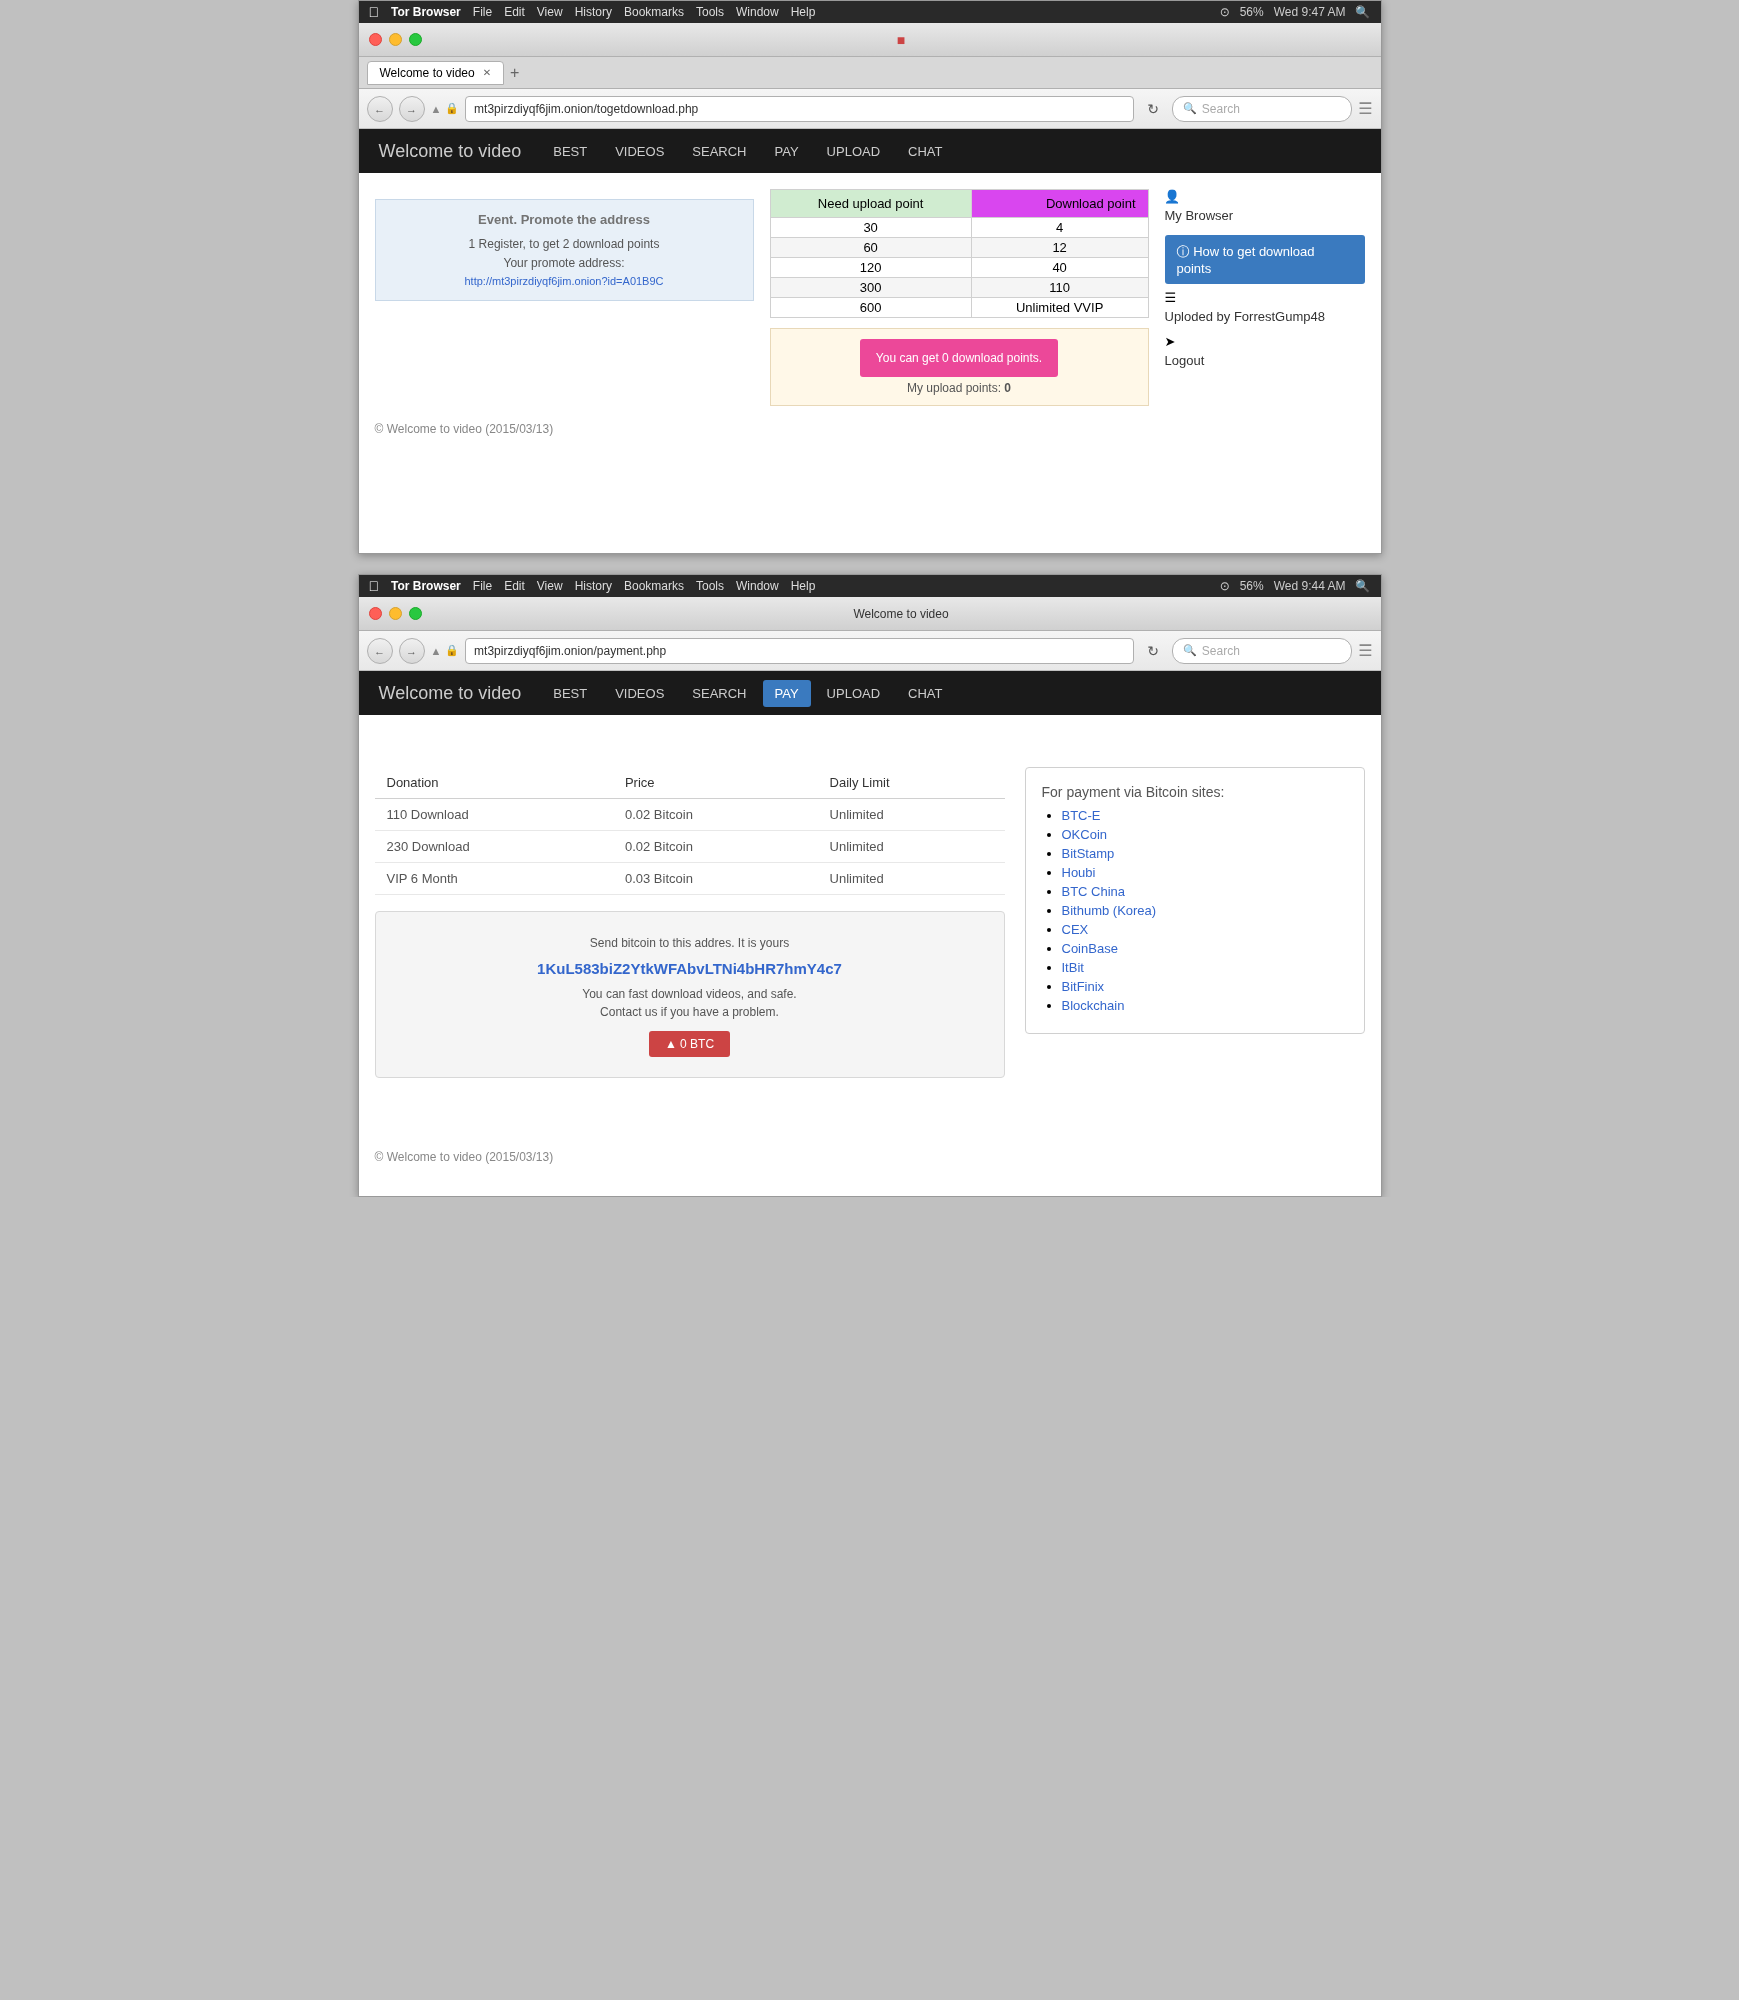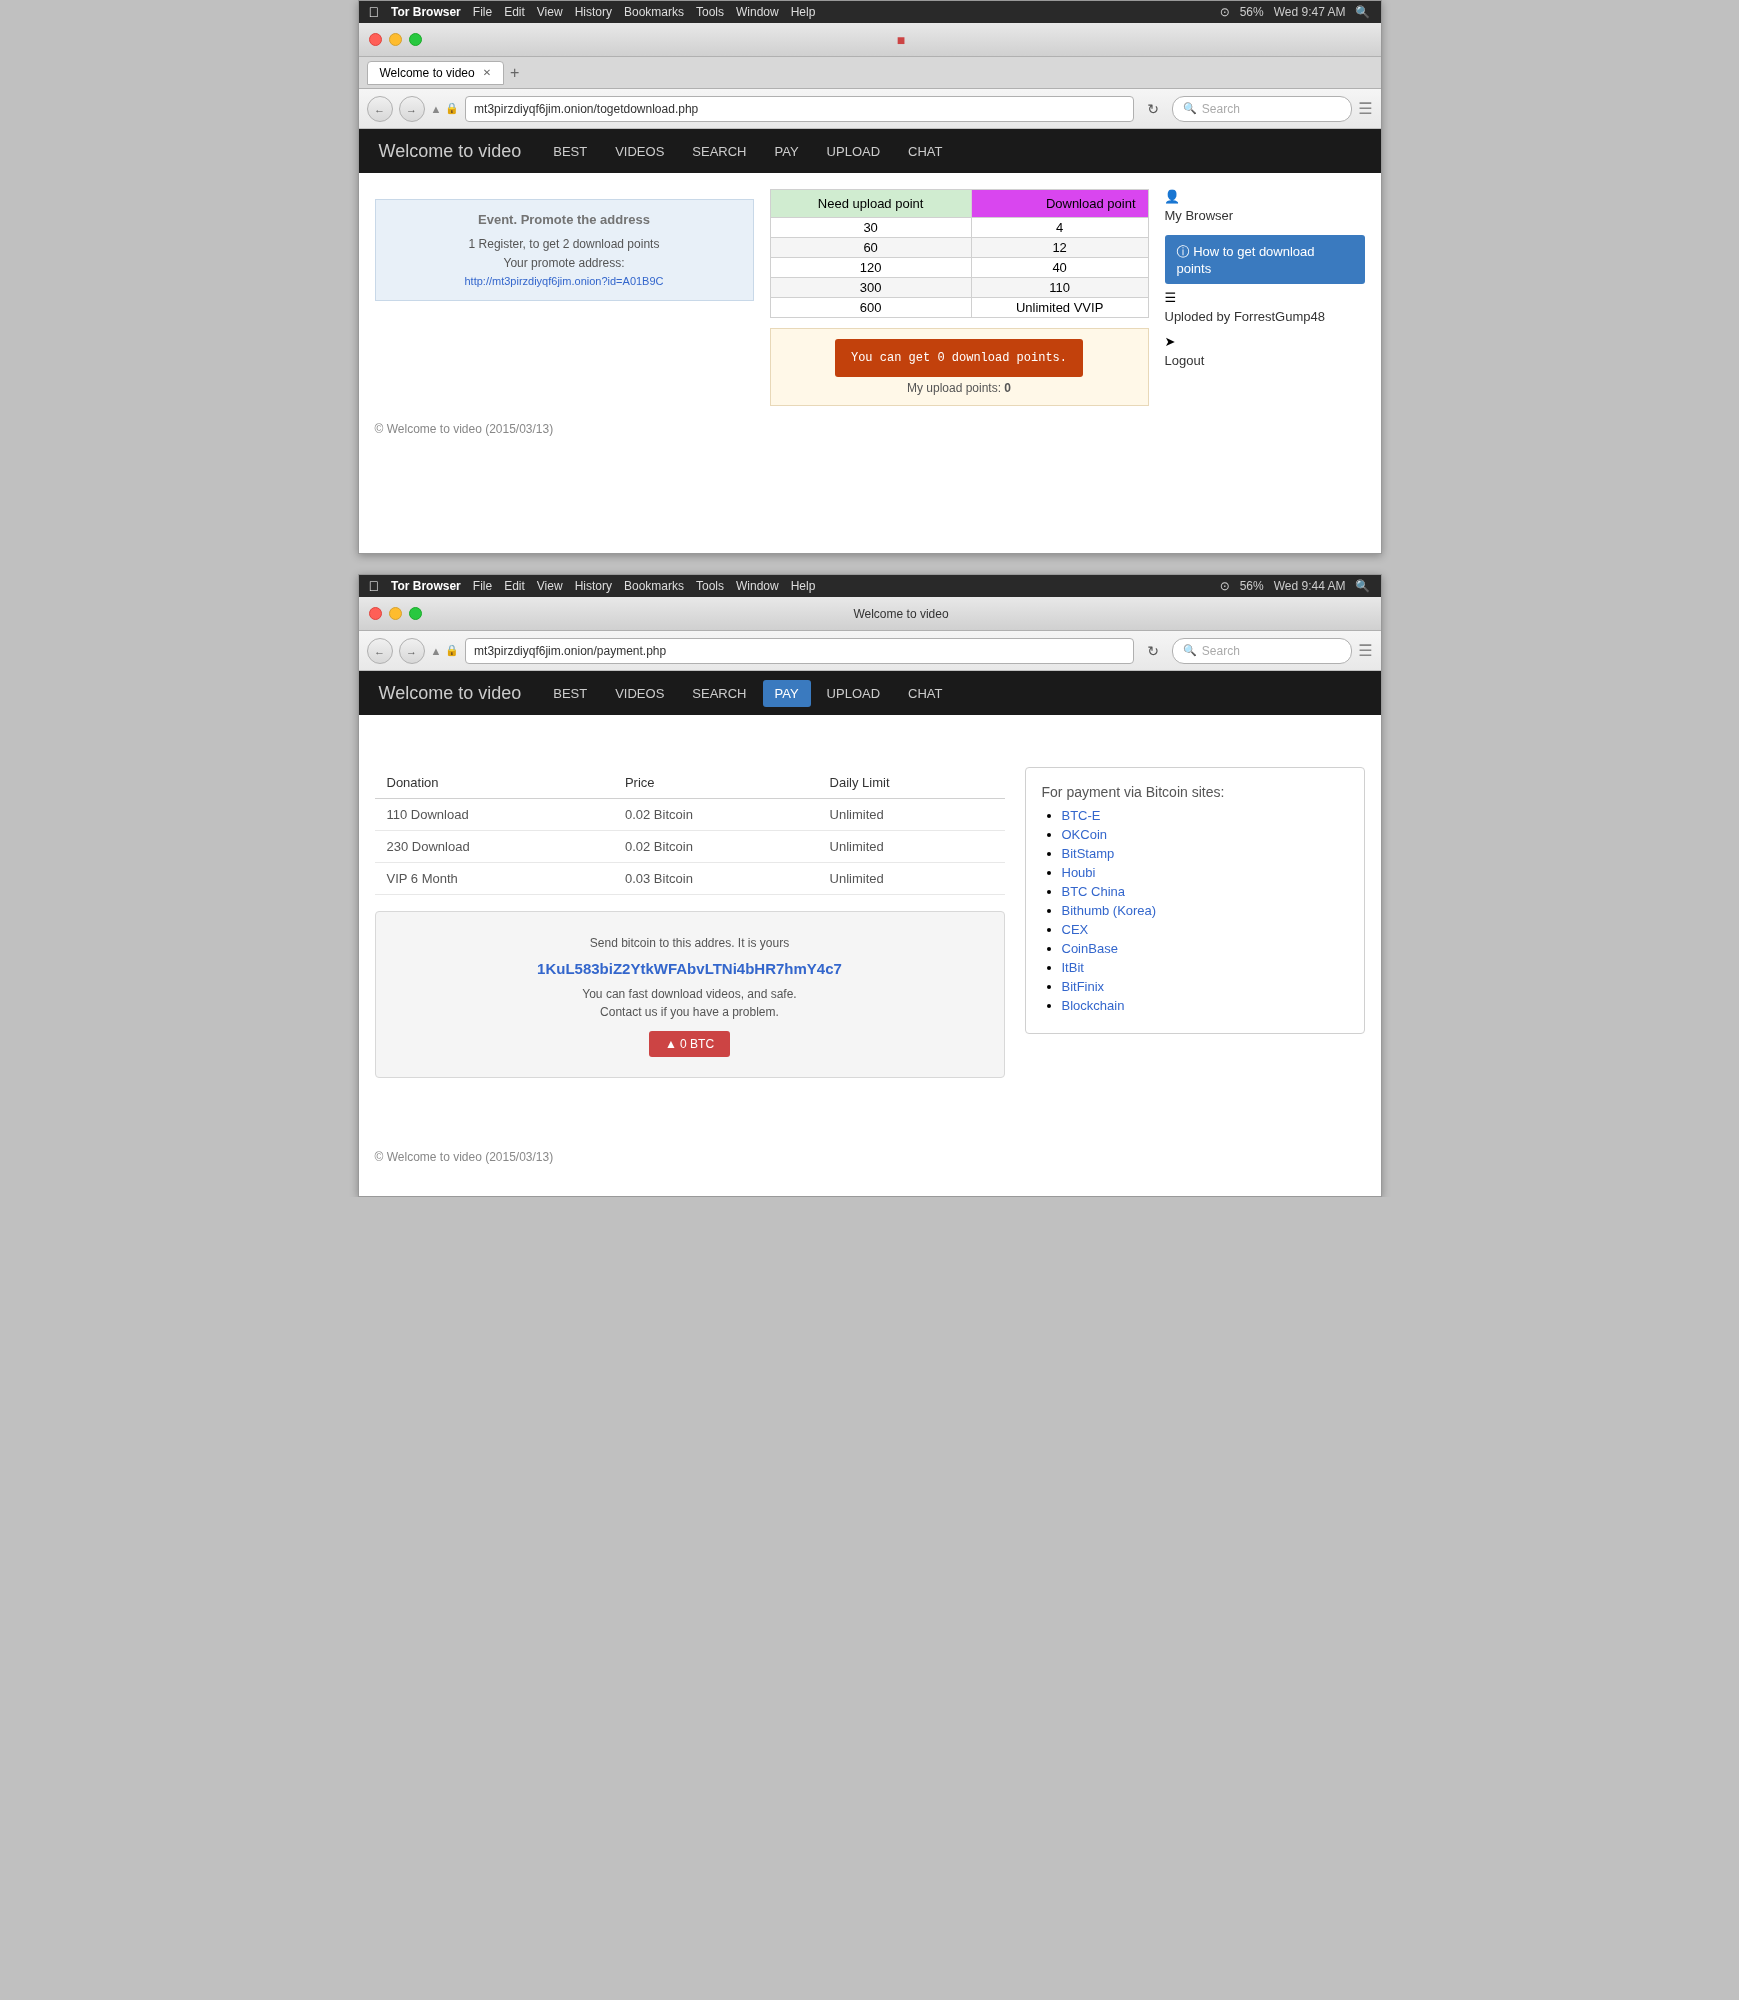--- a/index.html
+++ b/index.html
@@ -46,21 +46,21 @@
     .faq-box { background: #e8f5e8; border: 1px solid #c8e8c8; padding: 12px; text-align: center; margin-bottom: 10px; }
     .faq-title { color: #5a8a5a; font-size: 14px; font-weight: bold; margin-bottom: 8px; }
     .faq-text { font-size: 12px; color: #555; line-height: 1.6; }
 
     .event-box { background: #e8f0f8; border: 1px solid #c8d8e8; padding: 12px; text-align: center; }
     .event-title { color: #737373; font-size: 13px; font-weight: bold; margin-bottom: 8px; }
     .event-text { font-size: 12px; color: #555; line-height: 1.6; }
     .event-link { color: #3366cc; font-size: 11px; }
 
     .download-info { background: #fff8e8; border: 1px solid #e8d8b8; padding: 10px; text-align: center; }
-    .download-btn { background: #c2410c; color: white; border: none; padding: 12px 16px; border-radius: 3px; font-size: 12px; cursor: pointer; font-family: Liberation Mono, monospace; }
+    .download-btn { background: #ec4899; color: white; border: none; padding: 12px 16px; border-radius: 3px; font-size: 12px; cursor: pointer; }
     .upload-pts { font-size: 12px; color: #555; margin-top: 4px; }
 
     .sidebar { width: 200px; }
     .sidebar-btn { display: block; width: 100%; padding: 8px 12px; font-size: 13px; text-align: left; border: none; cursor: pointer; border-radius: 3px; margin-bottom: 6px; }
     .sidebar-btn.blue { background: #3a7abf; color: white; }
     .sidebar-link { display: block; color: #333; font-size: 13px; padding: 4px 0; text-decoration: none; cursor: pointer; }
 
     .content-grid { display: flex; gap: 16px; }
     .content-left { flex: 1; }
 

